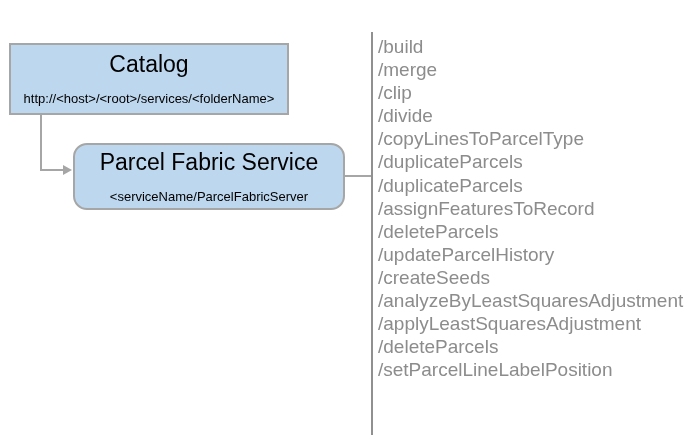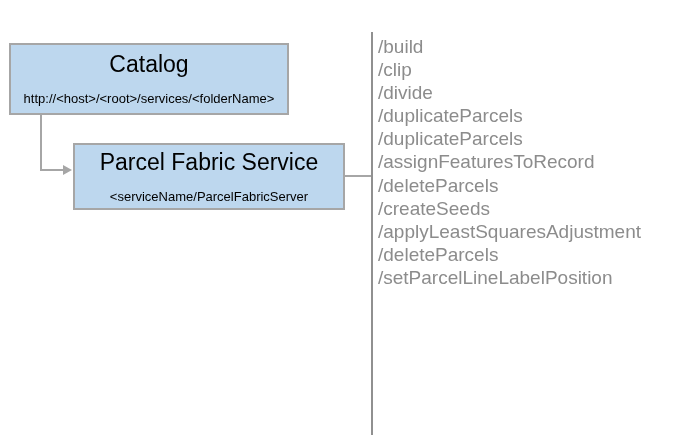--- a/index.html
+++ b/index.html
@@ -23,21 +23,21 @@
     box-sizing:border-box;
     background:var(--box-fill);
     border:2px solid var(--box-border);
     display:flex;
     flex-direction:column;
     align-items:center;
     justify-content:center;
     text-align:left;
   }
   .box-catalog{left:9px;top:43px;width:280px;height:72px;}
-  .box-service{left:73px;top:143px;width:272px;height:67px;}
+  .box-service{left:73px;top:143px;width:272px;height:67px;border-radius:14px;}
   .box-title{
     font-size:23px;
     line-height:27px;
     color:var(--title-text);
     white-space:nowrap;
   }
   .box-subtitle{
     font-size:13px;
     line-height:16px;
     margin-top:13px;
@@ -91,25 +91,29 @@
     <div class="box-title">Parcel Fabric Service</div>
     <div class="box-subtitle">&lt;serviceName/ParcelFabricServer</div>
   </div>
 
   <div class="seg seg-h2"></div>
 
   <div class="divider"></div>
 
   <ul class="endpoints">
     <li>/build</li>
+    <li>/merge</li>
     <li>/clip</li>
     <li>/divide</li>
+    <li>/copyLinesToParcelType</li>
     <li>/duplicateParcels</li>
     <li>/duplicateParcels</li>
     <li>/assignFeaturesToRecord</li>
     <li>/deleteParcels</li>
+    <li>/updateParcelHistory</li>
     <li>/createSeeds</li>
+    <li>/analyzeByLeastSquaresAdjustment</li>
     <li>/applyLeastSquaresAdjustment</li>
     <li>/deleteParcels</li>
     <li>/setParcelLineLabelPosition</li>
   </ul>
 
 </div>
 
 </body></html>

